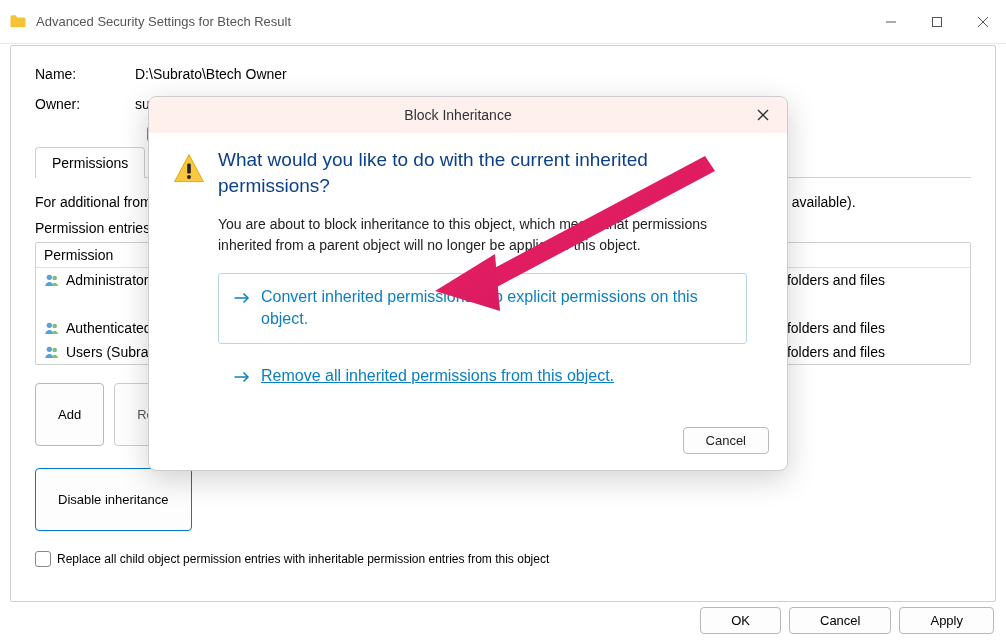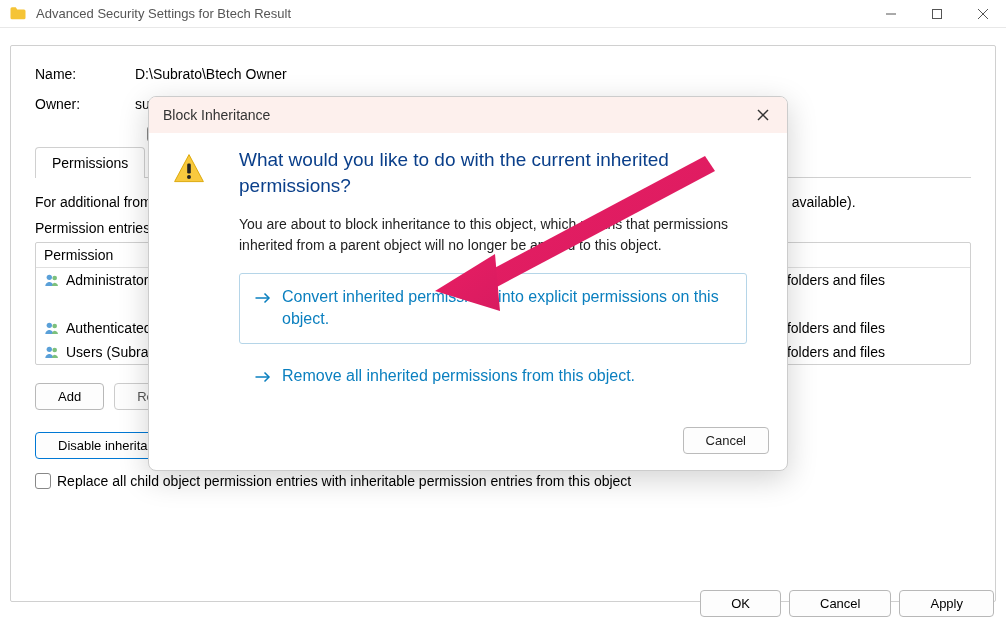--- a/index.html
+++ b/index.html
@@ -1,19 +1,19 @@
 <!DOCTYPE html>
 <html><head>
   <meta charset="utf-8">
   <style>
     * { box-sizing: border-box; font-family: "Segoe UI", -apple-system, sans-serif; }
     body { margin: 0; width: 1006px; height: 642px; background: #fff; color: #000; font-size: 13px; position: relative; overflow: hidden; }
 
     
-    .titlebar { height: 28px; display: flex; align-items: center; border-bottom: 1px solid #e8e8e8; }
+    .titlebar { height: 44px; display: flex; align-items: center; border-bottom: 1px solid #e8e8e8; }
     .titlebar-icon { width: 20px; height: 20px; margin: 0 8px; display: flex; align-items: center; justify-content: center; }
     .titlebar-title { flex: 1; font-size: 13px; color: #555; }
     .win-controls { display: flex; }
     .win-btn { width: 46px; height: 30px; display: flex; align-items: center; justify-content: center; color: #555; }
     .win-btn svg { width: 10px; height: 10px; }
 
     
     .main-panel { position: absolute; top: 45px; left: 10px; right: 10px; bottom: 40px; border: 1px solid #d0d0d0; padding: 20px 24px; border-radius: 2px; }
     .field-row { display: flex; margin-bottom: 14px; align-items: center; }
     .field-label { width: 100px; font-size: 14px; }
@@ -27,44 +27,44 @@
     .info-text { margin: 16px 0 10px; font-size: 14px; }
     .perm-label { font-size: 14px; margin-bottom: 6px; }
     .perm-table { border: 1px solid #d0d0d0; border-radius: 2px; }
     .perm-header, .perm-row { display: flex; padding: 4px 8px; font-size: 14px; align-items: center; }
     .perm-header { border-bottom: 1px solid #e0e0e0; }
     .col-principal { flex: 0 0 190px; display: flex; align-items: center; gap: 6px; }
     .col-applies { flex: 1; text-align: left; padding-left: 500px;}
     .user-icon { width: 16px; height: 16px; }
 
     .btn-row { display: flex; gap: 10px; margin-top: 18px; }
-    .btn { padding: 5px 22px; border: 1px solid #ccc; border-radius: 4px; background: #fdfdfd; font-size: 13px; color: #555; }
+    .btn { padding: 23px 22px; border: 1px solid #ccc; border-radius: 4px; background: #fdfdfd; font-size: 13px; color: #555; }
     .btn.enabled { color: #000; border-color: #b8b8b8; }
     .btn.primary { border-color: #0078d4; color: #000; }
 
     .disable-inherit-row { margin-top: 22px; }
-    .replace-row { margin-top: 14px; display: flex; align-items: center; gap: 6px; font-size: 14px; }
+    .replace-row { margin-top: 20px; display: flex; align-items: center; gap: 6px; font-size: 12px; }
     .chk { width: 16px; height: 16px; border: 1px solid #888; border-radius: 3px; background:#fff;}
 
     
-    .bottom-buttons { position: absolute; bottom: 25px; right: 12px; display: flex; gap: 8px; }
+    .bottom-buttons { position: absolute; bottom: 8px; right: 12px; display: flex; gap: 8px; }
     .bottom-buttons .btn { padding: 5px 30px; }
 
     
     .modal { position: absolute; top: 96px; left: 148px; width: 640px; background: #fff; border: 1px solid #ccc; border-radius: 8px; box-shadow: 0 8px 30px rgba(0,0,0,0.18); overflow: hidden; }
-    .modal-titlebar { display: flex; align-items: center; padding: 8px 14px; background: #fdf0ed; }
+    .modal-titlebar { display: flex; align-items: center; padding: 8px 14px; background: #fdf0ed; text-align: center; }
     .modal-title { flex: 1; font-size: 14px; color: #333; }
     .modal-close { width: 20px; height: 20px; display: flex; align-items: center; justify-content: center; }
-    .modal-body { padding: 14px 40px 16px 22px; display: flex; gap: 32px; }
+    .modal-body { padding: 14px 40px 16px 22px; display: flex; gap: 11px; }
     .warn-icon { width: 36px; height: 36px; flex-shrink: 0; margin-top: 4px;}
     .modal-content { flex: 1; }
     .modal-heading { color: #0a3f8a; font-size: 19px; line-height: 1.35; margin: 0 0 16px; }
     .modal-explain { font-size: 14px; color: #222; margin-bottom: 18px; line-height: 1.45;}
     .option { border: 1px solid #b5d5e8; padding: 12px 14px; border-radius: 3px; display: flex; gap: 10px; color: #0a7fbf; font-size: 16px; line-height: 1.4; cursor: pointer; }
-    .option.plain { border-color: transparent; margin-top: 8px; }
+    .option.plain { border-color: transparent; margin-top: 8px; text-decoration: underline; }
     .option .arrow { flex-shrink: 0; margin-top: 3px;}
     .modal-footer { display: flex; justify-content: flex-end; padding: 8px 18px 16px; }
     .modal-footer .btn { padding: 5px 22px; border-color:#bbb; color:#222;}
 
     
     .anno-arrow { position: absolute; top: 136px; left: 420px; pointer-events: none; }
 
     .folder-svg{fill:#f5c436;}
   </style>
 </head>

